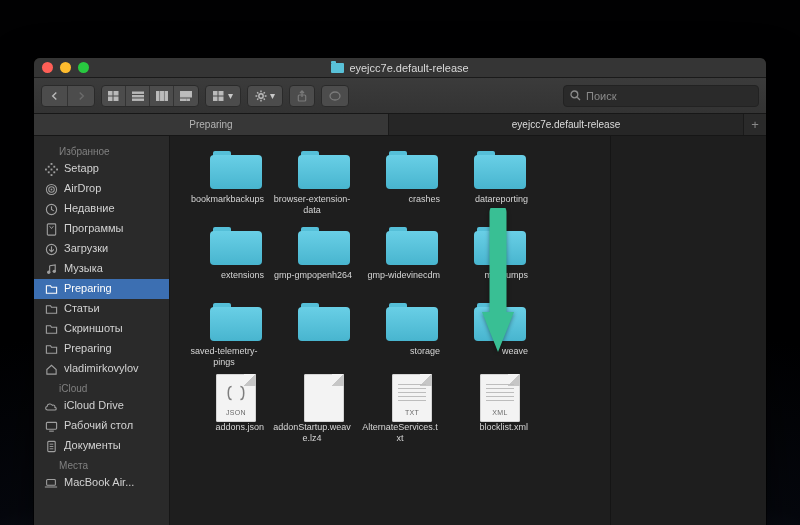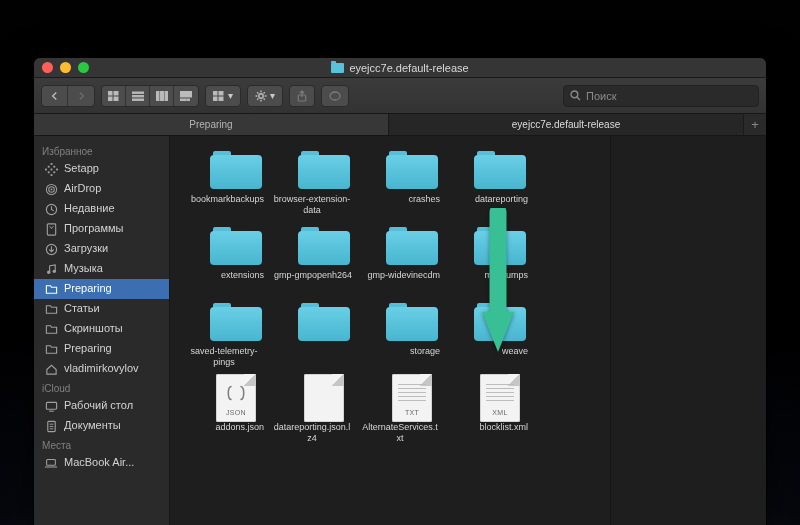--- a/index.html
+++ b/index.html
@@ -66,21 +66,21 @@
   .tab { flex:1; display:flex; align-items:center; justify-content:center; font-size:10px; color:#b5b5b5; border-right:1px solid #1a1a1a; }
   .tab.inactive { background:#373737; }
   .tab.active { background:#262626; color:#ddd; }
   .tab-add { width:22px; display:flex; align-items:center; justify-content:center; color:#888; background:#2a2a2a; font-size:13px;}
   
   .body { flex:1; display:flex; min-height:0; }
   .sidebar {
     width: 136px; background:#2a2a2a; border-right:1px solid #161616;
     padding: 6px 0 4px 0; overflow:hidden; font-size:11px;
   }
-  .sb-head { color:#808080; font-size:10px; padding: 4px 8px 2px; }
+  .sb-head { color:#808080; font-size:10px; padding: 4px 25px 2px; }
   .sb-item { display:flex; align-items:flex-start; gap:6px; padding: 3px 10px; color:#d2d2d2; }
   .sb-item svg { flex:0 0 auto; }
   .sb-ico { width:14px; height:14px; display:flex; align-items:center; justify-content:center; }
   .sb-item.sel { background:#3c6fb2; color:#fff; border-radius:0; }
   .content { flex:1; display:flex; min-width:0; }
   .icon-area { flex:1; background:#1e1e1e; overflow:hidden; position:relative; }
   .preview-pane { width:156px; background:#1e1e1e; border-left:1px solid #151515; }
   .grid { display:grid; grid-template-columns: repeat(4, 84px); gap: 6px 4px; padding: 10px 12px; justify-content:start; }
   .item { width:84px; display:flex; flex-direction:column; align-items:flex-end; }
   .icon-box { width:60px; height:48px; display:flex; align-items:center; justify-content:center; }
@@ -318,20 +318,28 @@
           <span class="sb-ico">
             <svg width="13" height="13" viewBox="0 0 14 14">
               <path d="M2 7 L7 2.5 L12 7 L12 12 L2 12 Z" fill="none" stroke="#9f9f9f" stroke-width="1.2"></path>
             </svg>
           </span>
           <span>vladimirkovylov</span>
         </div>
         <div class="sb-head">iCloud</div>
         <div class="sb-item">
           <span class="sb-ico">
+            <svg width="14" height="13" viewBox="0 0 16 12">
+              <path d="M4 10 C1.5 10 1 6.5 3.5 6 C3.5 3 8 2 9.5 4.5 C11 3.7 13 5 12.5 7 C14.5 7 14.5 10 12.5 10 Z" fill="none" stroke="#9f9f9f" stroke-width="1.2"></path>
+            </svg>
+          </span>
+          <span>iCloud Drive</span>
+        </div>
+        <div class="sb-item">
+          <span class="sb-ico">
             <svg width="13" height="13" viewBox="0 0 14 14">
               <rect x="1.5" y="2.5" width="11" height="7.5" rx="1" fill="none" stroke="#9f9f9f" stroke-width="1.2"></rect>
               <line x1="4.5" y1="12" x2="9.5" y2="12" stroke="#9f9f9f" stroke-width="1.2"></line>
             </svg>
           </span>
           <span>Рабочий стол</span>
         </div>
         <div class="sb-item">
           <span class="sb-ico">
             <svg width="13" height="13" viewBox="0 0 14 14">
@@ -476,21 +484,21 @@
               </div>
               <div class="label">addons.json</div>
             </div>
             <div class="item">
               <div class="icon-box">
                 <div class="file-ico">
                   <div class="corner"></div>
                   <span class="tag"></span>
                 </div>
               </div>
-              <div class="label">datareporting.json.lz4</div>
+              <div class="label">addonStartup.weave.lz4</div>
             </div>
             <div class="item">
               <div class="icon-box">
                 <div class="file-ico">
                   <div class="corner"></div>
                   <div class="lines">
                     <i></i>
                     <i></i>
                     <i></i>
                     <i></i>

